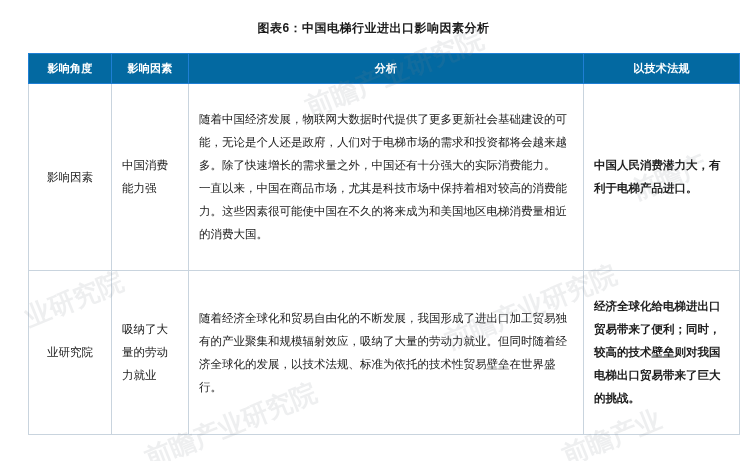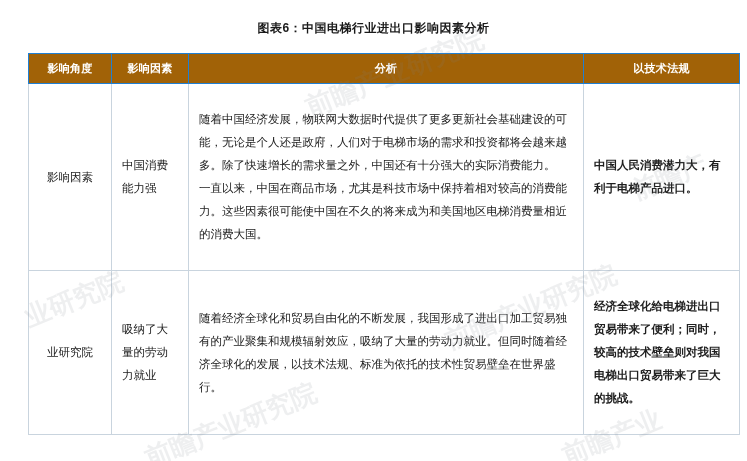--- a/index.html
+++ b/index.html
@@ -31,21 +31,21 @@
     padding-top: 20px;
     padding-bottom: 16px;
   }
   table.matrix {
     width: 691px;
     border-collapse: collapse;
     table-layout: fixed;
     background: transparent;
   }
   table.matrix th {
-    background: #a16207;
+    background: #0369a1;
     color: #ffffff;
     font-size: 11px;
     font-weight: bold;
     text-align: center;
     padding: 7px 2px;
     border: 1px solid #1f7fd4;
     letter-spacing: 0.3px;
   }
   table.matrix td {
     border: 1px solid #c9d4de;

